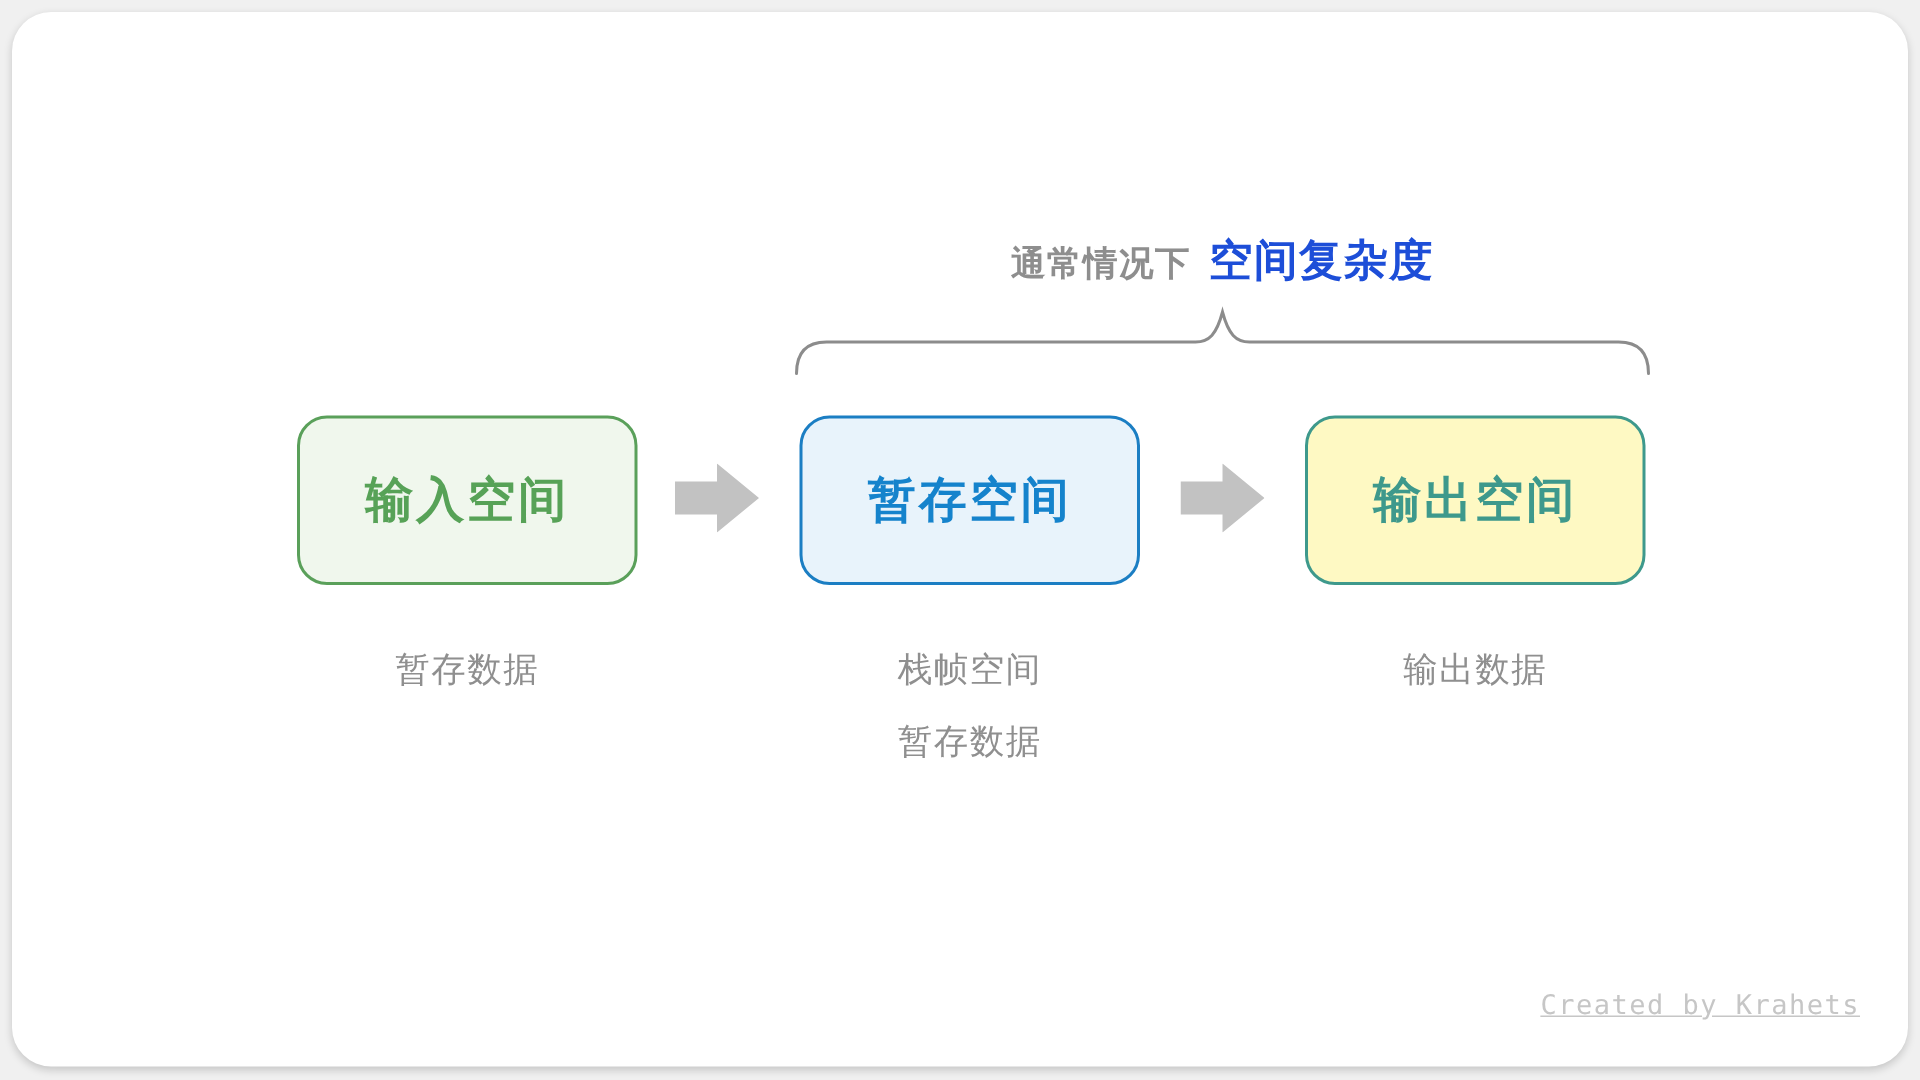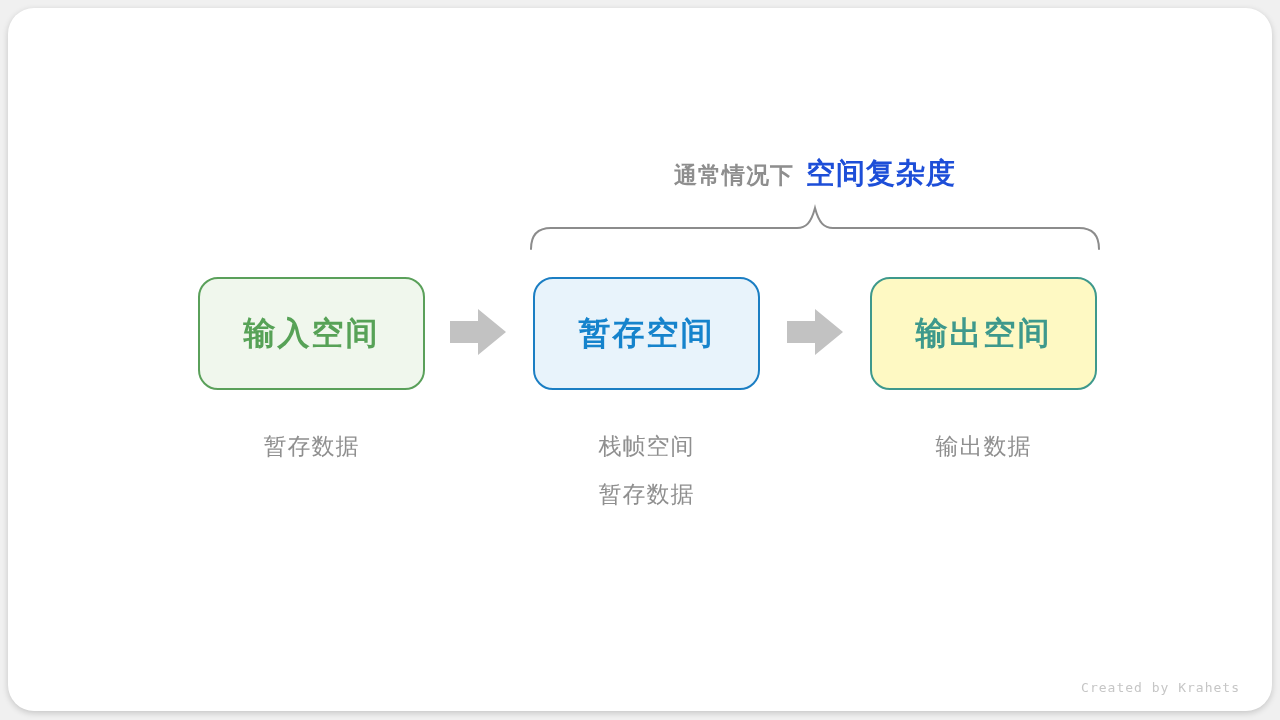--- a/index.html
+++ b/index.html
@@ -87,25 +87,26 @@
     line-height: 48px;
     height: 48px;
   }
   .caption-input  { left: 190px; }
   .caption-temp   { left: 525px; }
   .caption-output { left: 862px; }
 
   .watermark {
     position: absolute;
     right: 32px;
-    bottom: 16px;
+    bottom: 30px;
     font-family: "DejaVu Sans Mono", "Liberation Mono", monospace;
-    font-size: 13px;
+    font-size: 18px;
     color: #c6c6c6;
     letter-spacing: 1px;
+    text-decoration: underline;
   }
 </style>
 </head>
 <body>
 
 <div class="card">
 
   <div class="annotation">
     <span class="normal">通常情况下</span>
     <span class="strong">空间复杂度</span>

